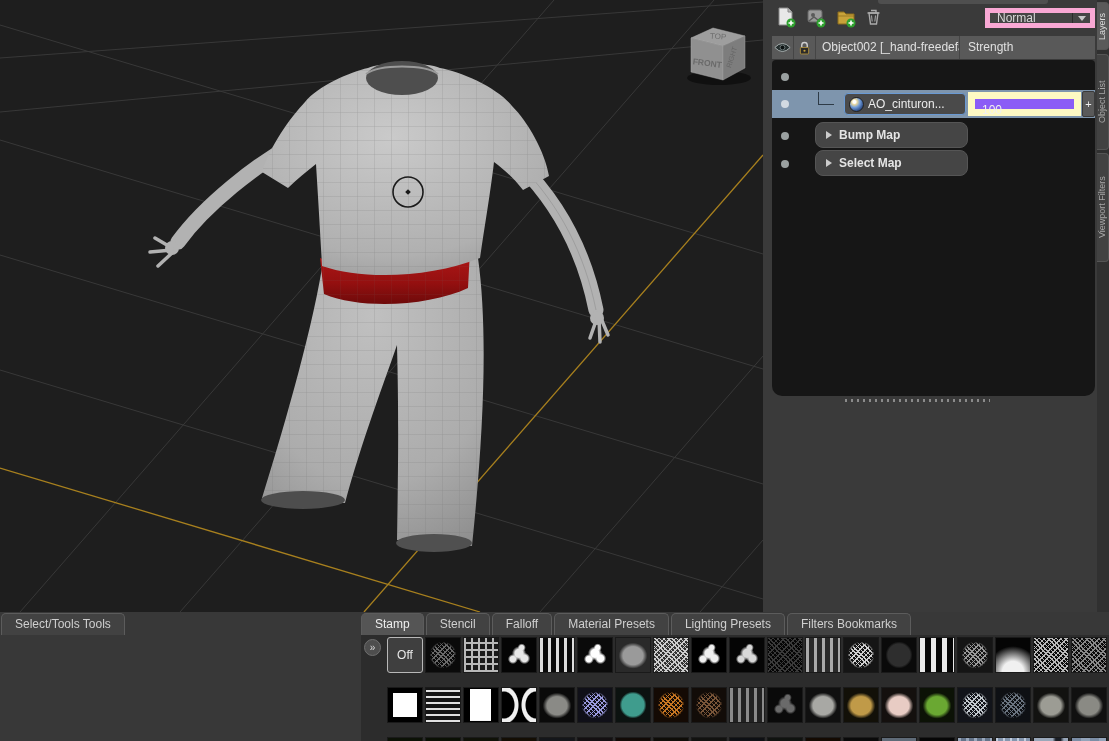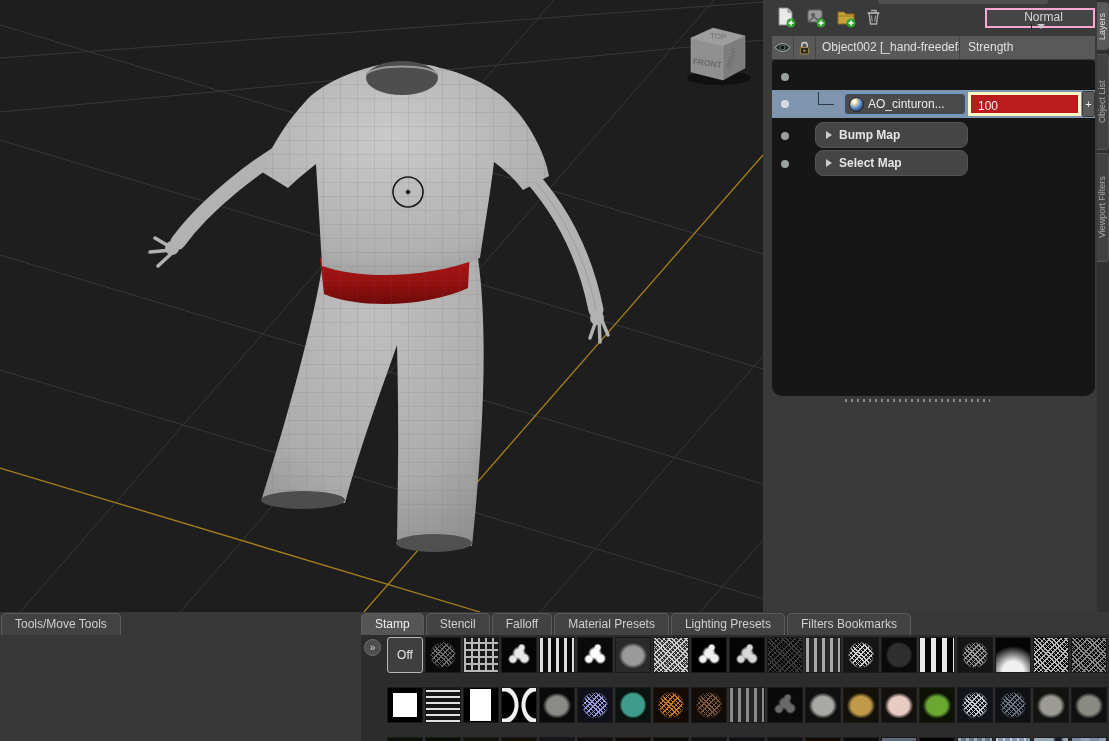--- a/index.html
+++ b/index.html
@@ -11,22 +11,22 @@
   #viewport { position:absolute; left:0; top:0; width:763px; height:612px;
               background:#1e1e1e; overflow:hidden; }
 
   
   #east-panel { position:absolute; left:770px; top:0; width:327px; height:414px; }
   .clipped-edge { position:absolute; left:108px; top:0; width:170px; height:4px;
                   background:#4f4f4f; border-radius:0 0 3px 3px; }
   .lp-toolbar { position:absolute; left:0; top:6px; width:327px; height:26px; }
   .tb-icon { position:absolute; top:0; width:22px; height:22px; cursor:pointer; }
   .blend-dropdown { position:absolute; left:215px; top:2px; width:110px; height:20px;
-                    background:#454545; border:2px solid #f9a8d4; display:flex;
-                    align-items:center; color:#d8d8d8; font-size:12px;flex-direction:column; }
+                    background:#454545; border:5px solid #f9a8d4; display:flex;
+                    align-items:center; color:#d8d8d8; font-size:12px; }
   .blend-dropdown .dd-label { flex:1; padding-left:7px; }
   .dd-arrow-box { width:18px; height:100%; border-left:1px solid #2a2a2a;
                   display:flex; align-items:center; justify-content:center; }
   .dd-arrow { width:0; height:0; border-left:4px solid transparent;
               border-right:4px solid transparent; border-top:5px solid #c8c8c8; }
 
   .lp-header { position:absolute; left:2px; top:36px; width:323px; height:23px;
                background:#595959; display:flex; color:#e0e0e0; font-size:12px; }
   .hdr-iconbox { width:22px; height:23px; display:flex; align-items:center;
                  justify-content:center; border-right:1px solid #454545; }
@@ -54,21 +54,21 @@
   .tree-elbow { position:absolute; left:46px; top:2px; width:16px; height:13px;
                 border-left:1px solid #2e3b47; border-bottom:1px solid #2e3b47; }
   .layer-chip { position:absolute; left:72px; top:3px; width:122px; height:22px;
                 background:#4a4a4a; border:1px solid #6a9ad4; border-radius:4px;
                 display:flex; align-items:center; color:#ececec; font-size:12px;
                 cursor:pointer; overflow:hidden; }
   .layer-thumb { width:15px; height:15px; border-radius:50%; margin:0 4px 0 4px;
                  background:radial-gradient(circle at 34% 30%, #ffffff 0 12%, #e8d8a0 22%, #6f9ad8 45%, #26457e 78%, #101c30 100%);
                  border:1px solid #222; }
   .strength-field { position:absolute; left:196px; top:2px; width:113px; height:24px;
-                    background:#b91c1c; border:3px solid #fef9c3; color:#f0f0f0;
+                    background:#8b5cf6; border:7px solid #fef9c3; color:#f0f0f0;
                     font-size:12px; padding:4px 0 0 7px; }
   .spinner { position:absolute; left:310px; top:1px; width:13px; height:26px;
              background:#5a5a5a; border:1px solid #3a3a3a; border-radius:2px;
              display:flex; align-items:center; justify-content:center;
              color:#f0f0f0; font-size:11px; cursor:pointer; }
   .resize-dots { position:absolute; left:75px; top:399px; width:145px; height:3px;
                  background:repeating-linear-gradient(90deg,#8a8a8a 0 2px,transparent 2px 6px); }
 
   
   #side-tabs { position:absolute; left:1097px; top:0; width:12px; height:612px;
@@ -286,21 +286,21 @@
     <div class="resize-dots"></div>
   </div>
 
   <div id="side-tabs">
       <div class="side-tab active" style="top: 2px; height: 48px;">Layers</div>
       <div class="side-tab" style="top: 54px; height: 96px;">Object List</div>
       <div class="side-tab" style="top: 153px; height: 109px;">Viewport Filters</div>
     </div>
 
   <div id="south-bar">
-    <div id="west-tab" class="tab">Tools/Move Tools</div>
+    <div id="west-tab" class="tab">Select/Tools Tools</div>
     <div id="south-tabs">
         <div class="tab active">Stamp</div>
         <div class="tab">Stencil</div>
         <div class="tab">Falloff</div>
         <div class="tab">Material Presets</div>
         <div class="tab">Lighting Presets</div>
         <div class="tab">Filters Bookmarks</div>
       </div>
   </div>
 

